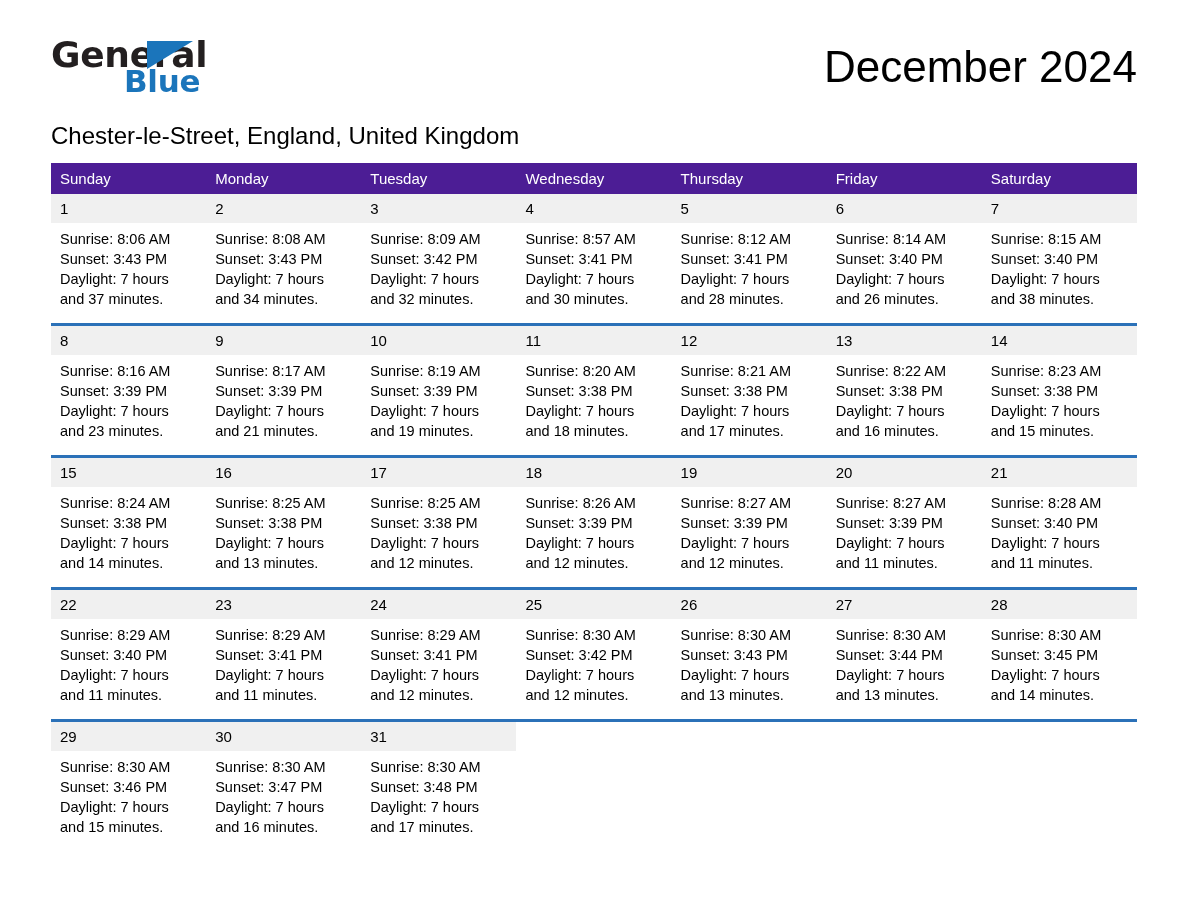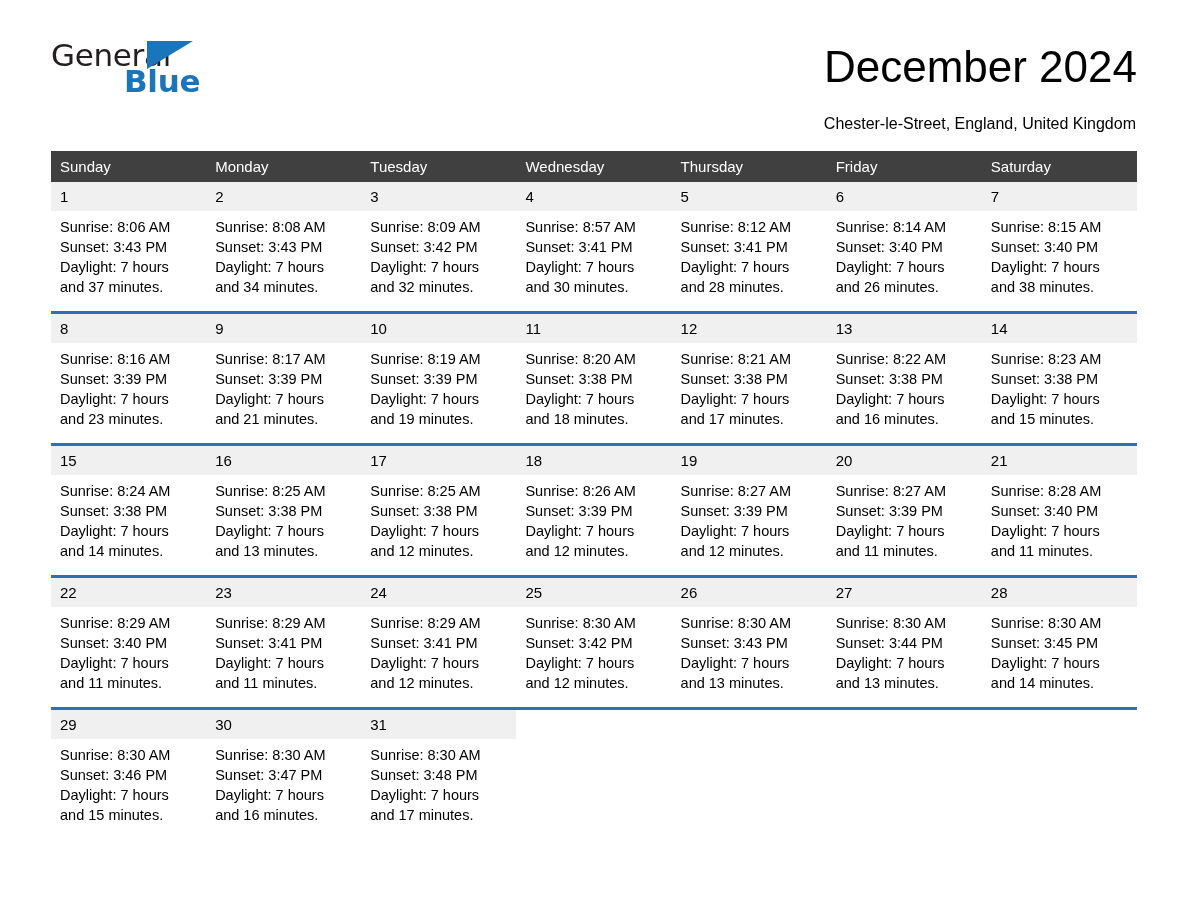--- a/index.html
+++ b/index.html
@@ -33,26 +33,26 @@
   .brand {
     position: relative;
     margin-top: 38px;
     width: 150px;
     height: 62px;
   }
   .brand-general {
     position: absolute;
     left: 0;
     top: 0;
-    font-size: 31px;
+    font-size: 36px;
     line-height: 34px;
     letter-spacing: -0.3px;
     color: #231f20;
     font-family: "DejaVu Sans", sans-serif;
-    font-weight: 400;
+    font-weight: 700;
   }
   .brand-blue {
     position: absolute;
     left: 73px;
     top: 26px;
     font-size: 31px;
     line-height: 34px;
     letter-spacing: -0.3px;
     color: #1b75bb;
     font-family: "DejaVu Sans", sans-serif;
@@ -73,37 +73,36 @@
   }
   .month-title {
     font-size: 44px;
     line-height: 50px;
     font-weight: 400;
     color: #000000;
     white-space: nowrap;
   }
 
   .location {
-    text-align: right;
-    font-size: 16px;
+    font-size: 24px;
     line-height: 28px;
     color: #000000;
-    margin-top: 2px;
+    margin-top: 14px;
     margin-bottom: 13px;
     padding-right: 1px;
   }
 
   
   .calendar {
     width: 1086px;
     border-collapse: collapse;
     table-layout: fixed;
   }
   .calendar .dow-row th {
-    background: #404040;
+    background: #4c1d95;
     color: #ffffff;
     font-size: 15px;
     font-weight: 400;
     text-align: left;
     padding: 7px 0 7px 9px;
     border: none;
   }
   .calendar td {
     vertical-align: top;
     padding: 0;

